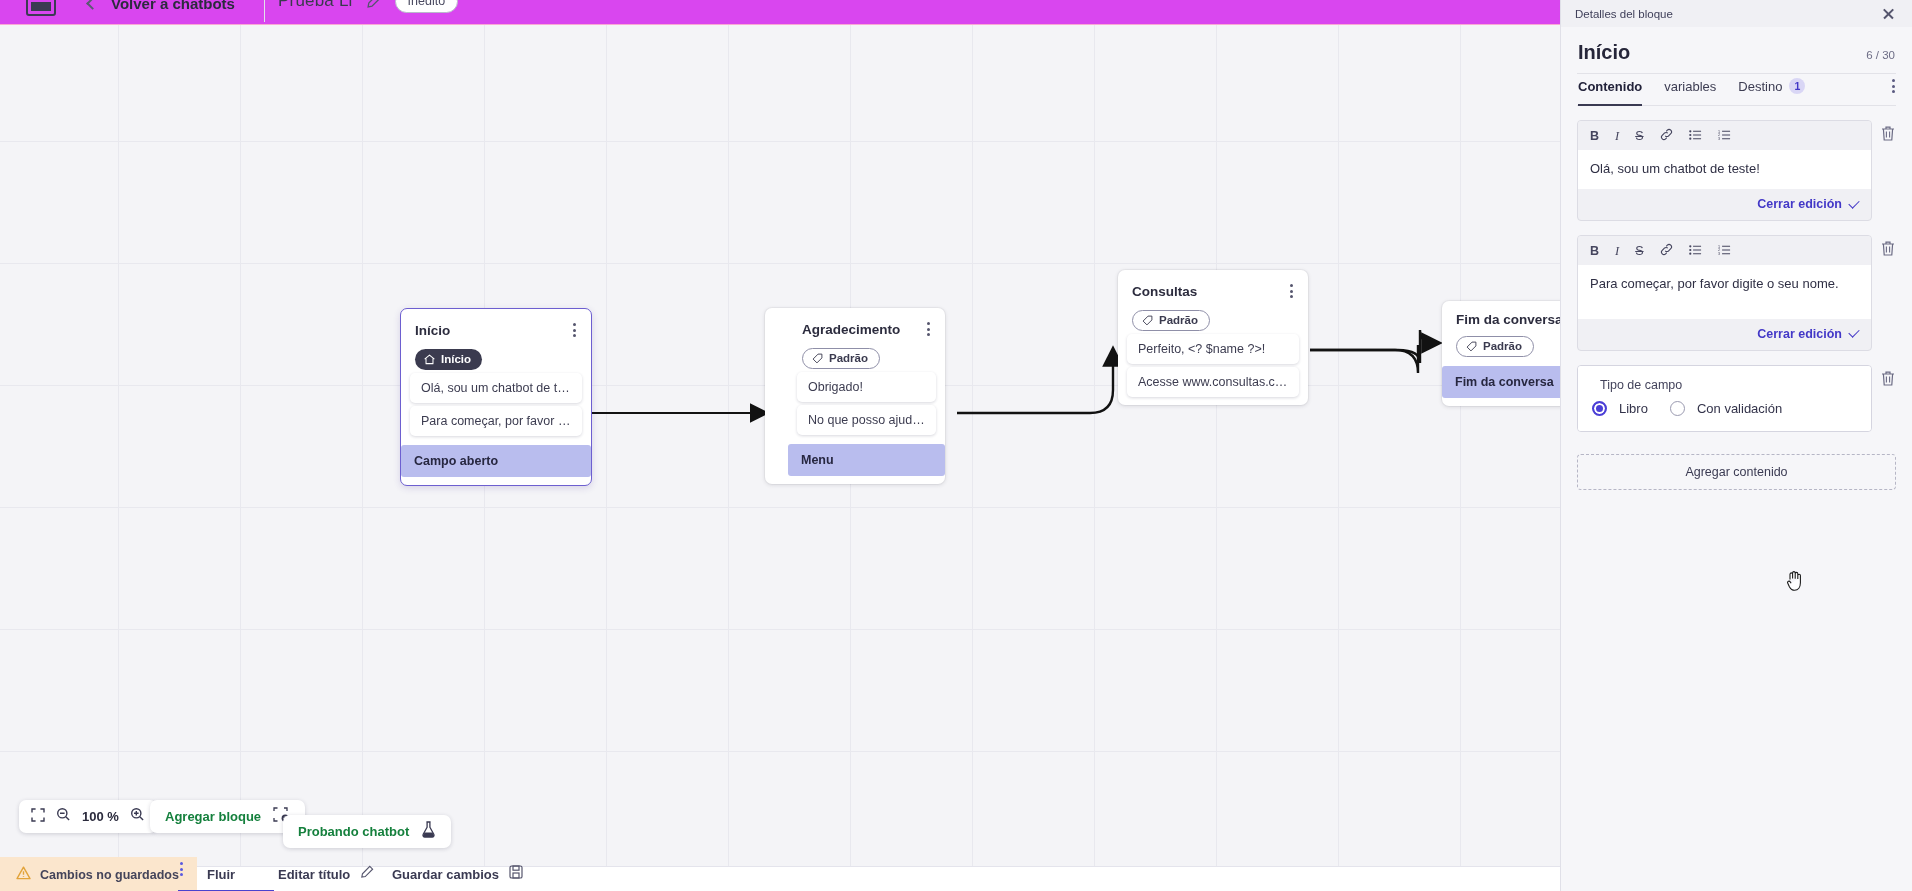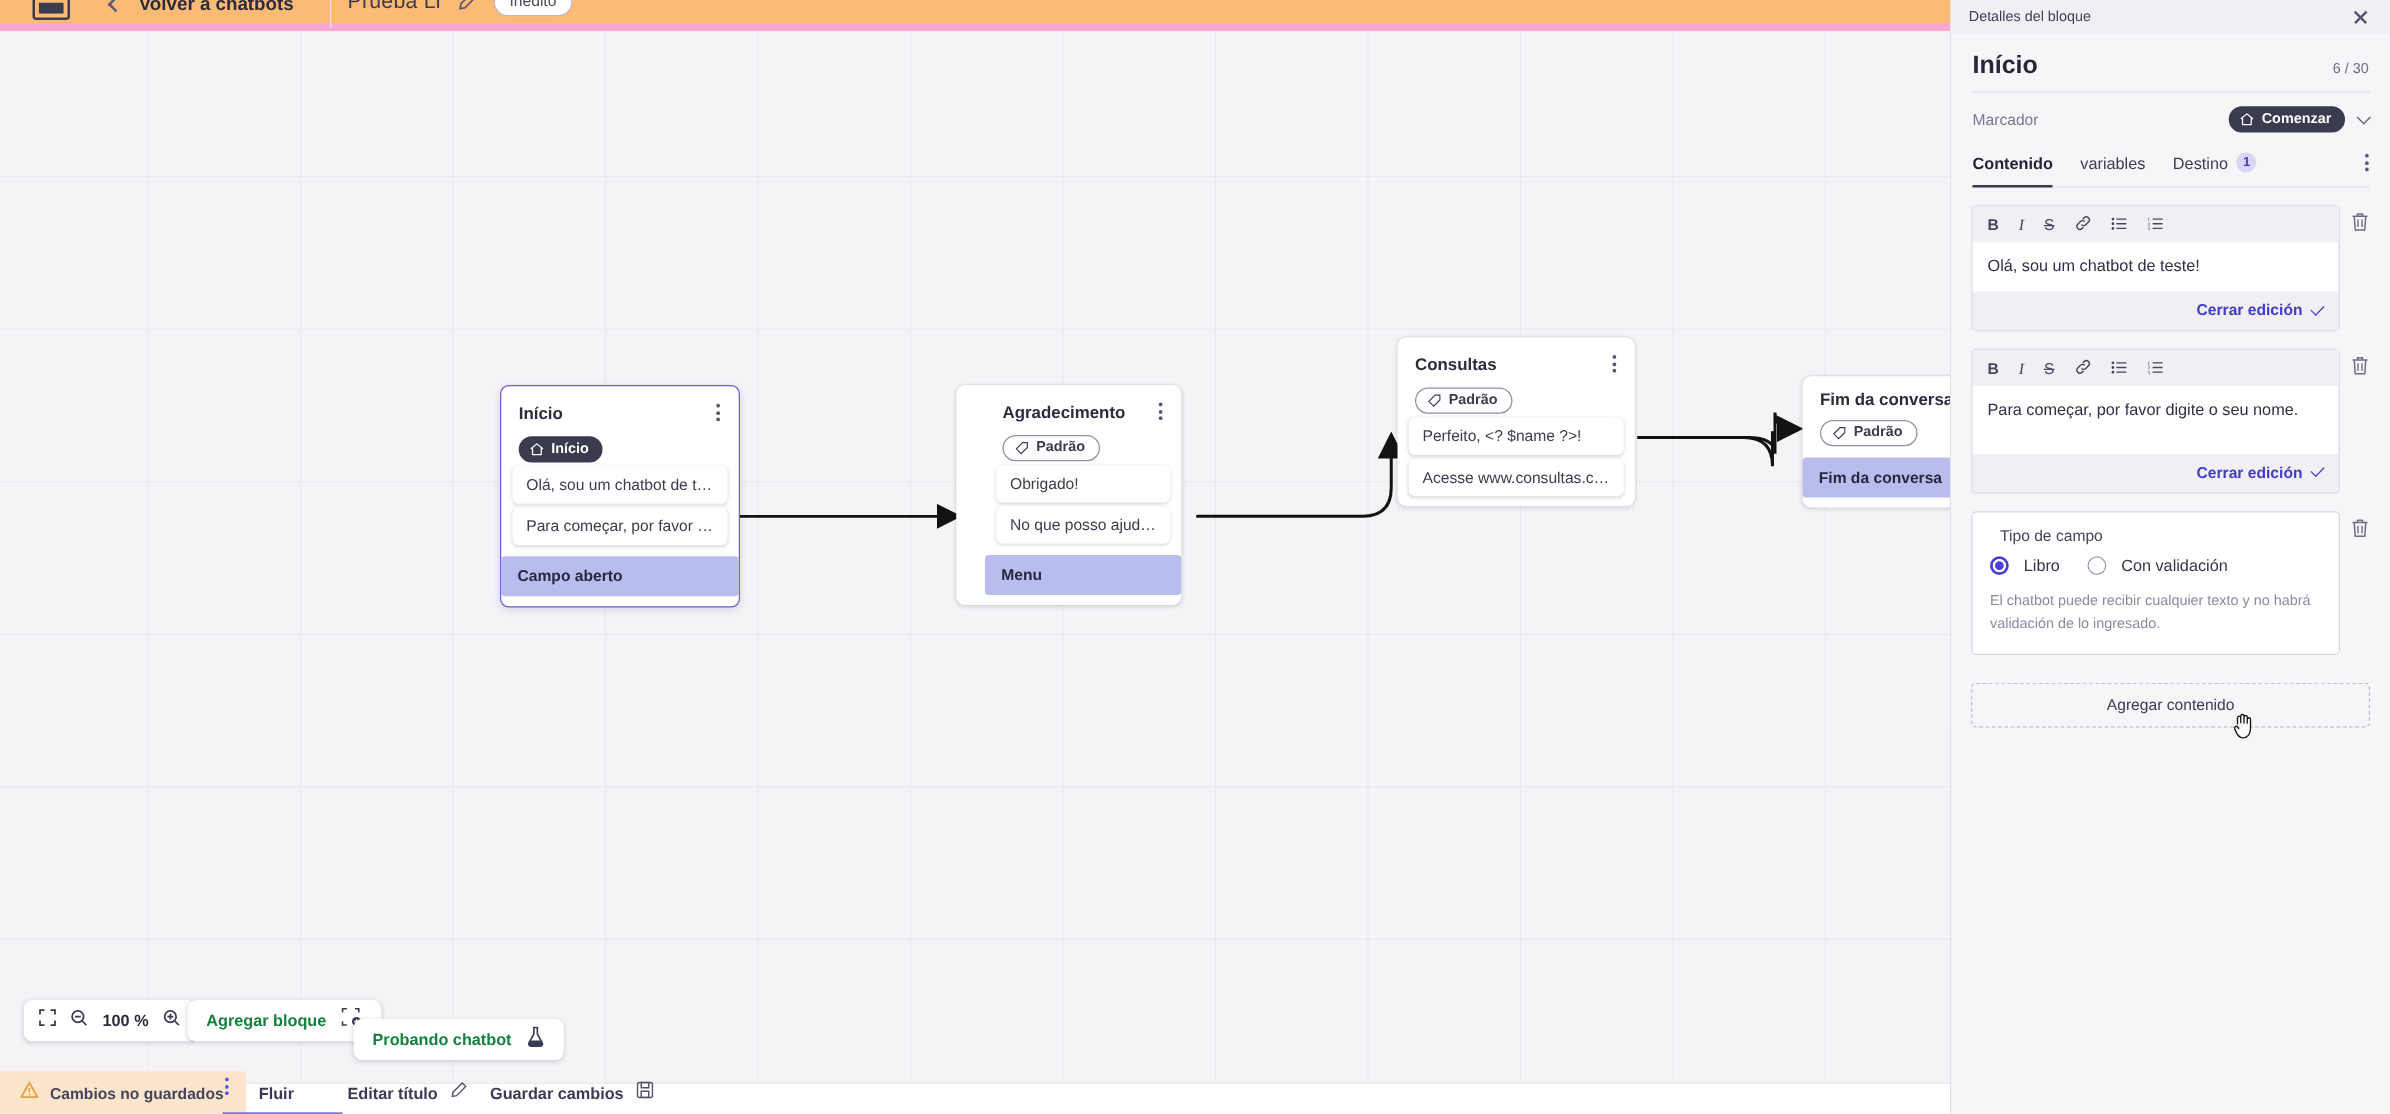--- a/index.html
+++ b/index.html
@@ -8,21 +8,21 @@
     overflow: hidden;
     font-family: "Liberation Sans", sans-serif;
     background: #ffffff;
     color: #2b2b3d;
   }
   #root { position: relative; width: 1912px; height: 891px; }
 
   
   .topbar {
     position: absolute; top: 0; left: 0; width: 1560px; height: 25px;
-    background: #fdba74; border-bottom: 6px solid #f9a8d4;
+    background: #d946ef; border-bottom: 1px solid #f9a8d4;
     display: flex; align-items: center;
   }
   .logo-box {
     position: absolute; left: 26px; top: -14px;
     width: 30px; height: 30px;
     border: 2px solid #3b3b52; border-radius: 3px;
     display: flex; align-items: flex-end; justify-content: center;
     overflow: hidden;
   }
   .logo-inner {
@@ -459,32 +459,20 @@
       <span class="rp-sub-label">Detalles del bloque</span>
       <span class="x-icon"></span>
     </div>
 
     <div class="rp-body">
       <div class="rp-titlerow">
         <span class="rp-title">Início</span>
         <span class="rp-count">6 / 30</span>
       </div>
 
-      <div class="rp-markerrow">
-        <span class="rp-marker-lbl">Marcador</span>
-        <span class="rp-marker-right">
-          <span class="badge-start">
-            <svg width="11" height="11" viewBox="0 0 12 12">
-                <path d="M6 1.2 L11 5.3 L9.8 5.3 L9.8 10.5 L2.2 10.5 L2.2 5.3 L1 5.3 Z" fill="none" stroke="#fff" stroke-width="1.1" stroke-linejoin="round"></path>
-              </svg>
-            <span>Comenzar</span>
-          </span>
-          <span class="chev-down"></span>
-        </span>
-      </div>
 
       <div class="rp-ctabs">
         <span class="rp-ctab active">Contenido</span>
         <span class="rp-ctab">variables</span>
         <span class="rp-ctab">
           <span>Destino</span>
           <span class="dest-badge">1</span>
         </span>
         <span class="rp-ctabs-kebab">
             <i></i>
@@ -587,21 +575,20 @@
       <div class="ed-row">
         <div class="co-card">
           <div class="co-body">
             <div class="co-field-lbl">Tipo de campo</div>
             <div class="radio-row">
               <span class="radio on"></span>
               <span class="radio-lbl">Libro</span>
               <span class="radio"></span>
               <span class="radio-lbl">Con validación</span>
             </div>
-            <div class="co-help">El chatbot puede recibir cualquier texto y no habrá validación de lo ingresado.</div>
           </div>
         </div>
         <span class="trash">
           <svg width="16" height="17" viewBox="0 0 16 17">
               <path d="M2 4h12M6 4V2.2h4V4M3.4 4l.8 11h7.6l.8-11" fill="none" stroke="#6b6b84" stroke-width="1.2"></path>
               <path d="M6.4 6.6v6M9.6 6.6v6" stroke="#6b6b84" stroke-width="1.1"></path>
             </svg>
         </span>
       </div>
 

